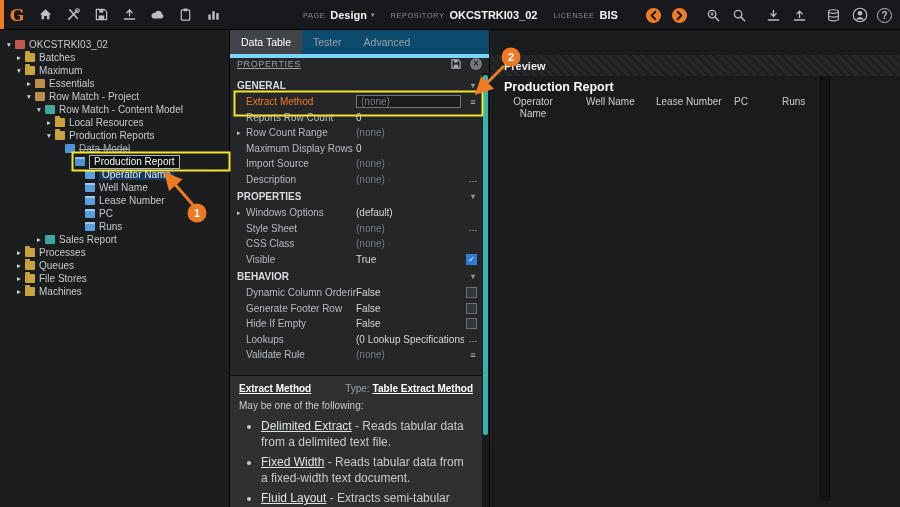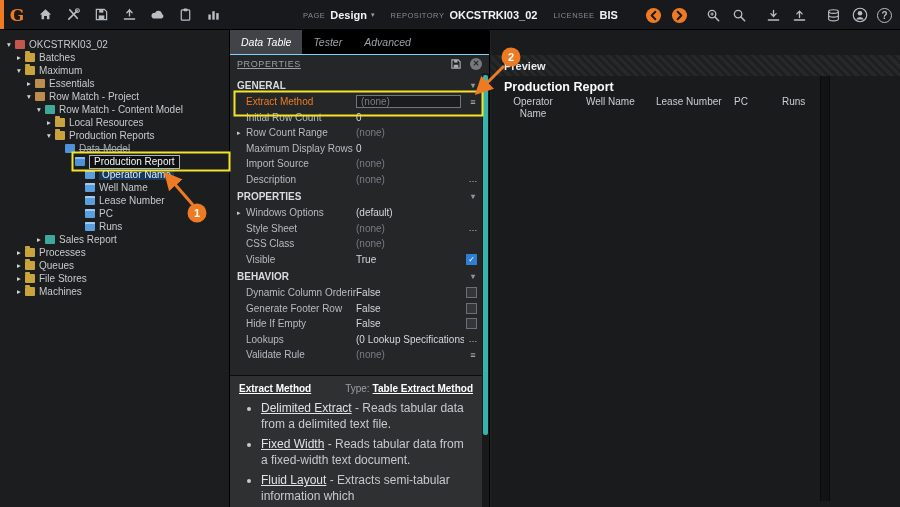--- a/index.html
+++ b/index.html
@@ -33,21 +33,21 @@
   .ti-datamodel{background:#4e93d8;}
   .ti-table{background:#4e93d8;box-shadow:inset 0 2px 0 #8fc0ec;}
   .ti-field{background:#5b9edd;box-shadow:inset 0 2px 0 #9ccaf0;}
   .tlab{overflow:hidden;text-overflow:ellipsis;}
   .sel .tlab{background:#16395e;color:#e6eaee;padding:0 3px;}
   .strike{text-decoration:line-through;color:#a7adb2;}
   .nbox{border:1px solid #aeb3b7;background:#0e1012;padding:0 4px;color:#f2f4f5;height:12px;line-height:12px;}
 
   
   .middle{position:absolute;top:30px;left:230px;width:260px;bottom:0;background:#242628;border-right:1px solid #000;box-sizing:border-box;}
-  .tabbar{position:absolute;top:0;left:0;right:0;height:24px;background:#000000;display:flex;border-bottom:1px solid #7dd3fc;font-style:italic;}
+  .tabbar{position:absolute;top:0;left:0;right:0;height:24px;background:#0c4a6e;display:flex;border-bottom:4px solid #7dd3fc;}
   .tab{padding:0 11px;display:flex;align-items:center;font-size:10.5px;color:#9aa0a5;cursor:pointer;}
   .tab.active{background:#404448;color:#fff;}
   .propshead{position:absolute;top:24px;left:0;right:0;height:19px;display:flex;align-items:center;padding:0 7px;box-sizing:border-box;}
   .props-title{flex:1;font-size:9px;letter-spacing:.6px;color:#9aa0a5;text-decoration:underline;}
   .ph-icon{margin-left:8px;display:flex;align-items:center;cursor:pointer;}
   .ph-close{width:12px;height:12px;border-radius:50%;background:#75797d;color:#242628;font-size:8px;line-height:12px;text-align:center;font-weight:bold;cursor:pointer;margin-left:8px;}
   .propgrid{position:absolute;top:43px;left:0;right:7px;bottom:132px;overflow:hidden;padding-top:3px;}
   .psec{height:18px;display:flex;align-items:center;padding:0 7px;font-size:10px;font-weight:bold;color:#d9dcdf;}
   .scaret{margin-left:auto;font-size:8px;color:#8f959a;cursor:pointer;}
   .prow{height:15.5px;display:flex;align-items:center;padding-left:7px;font-size:10px;}
@@ -328,21 +328,21 @@
         <div class="prow">
           <span class="pexp"></span>
           <span class="plab orange">Extract Method</span>
           <span class="valbox">
             <span class="pval dim">(none)</span>
           </span>
           <span class="ptrail">≡</span>
         </div>
         <div class="prow">
           <span class="pexp"></span>
-          <span class="plab">Initial Row Count</span>
+          <span class="plab">Reports Row Count</span>
           <span class="pval">0</span>
           <span class="ptrail"></span>
         </div>
         <div class="prow">
           <span class="pexp">▸</span>
           <span class="plab">Row Count Range</span>
           <span class="pval dim">(none)</span>
           <span class="ptrail"></span>
         </div>
         <div class="prow">
@@ -428,20 +428,21 @@
       </div>
     <div class="vscroll">
       <div class="vthumb"></div>
     </div>
     <div class="helppanel">
       <div class="help-head">
         <span class="help-title">Extract Method</span>
         <span class="type-lab">Type:</span>
         <span class="type-val">Table Extract Method</span>
       </div>
+      <p>May be one of the following:</p>
       <ul id="bullets">
           <li><span class="term">Delimited Extract</span><span> - Reads tabular data from a delimited text file.</span></li>
           <li><span class="term">Fixed Width</span><span> - Reads tabular data from a fixed-width text document.</span></li>
           <li><span class="term">Fluid Layout</span><span> - Extracts semi-tabular information which</span></li>
         </ul>
     </div>
   </section>
 
   <section class="preview">
     <div class="hatch">

